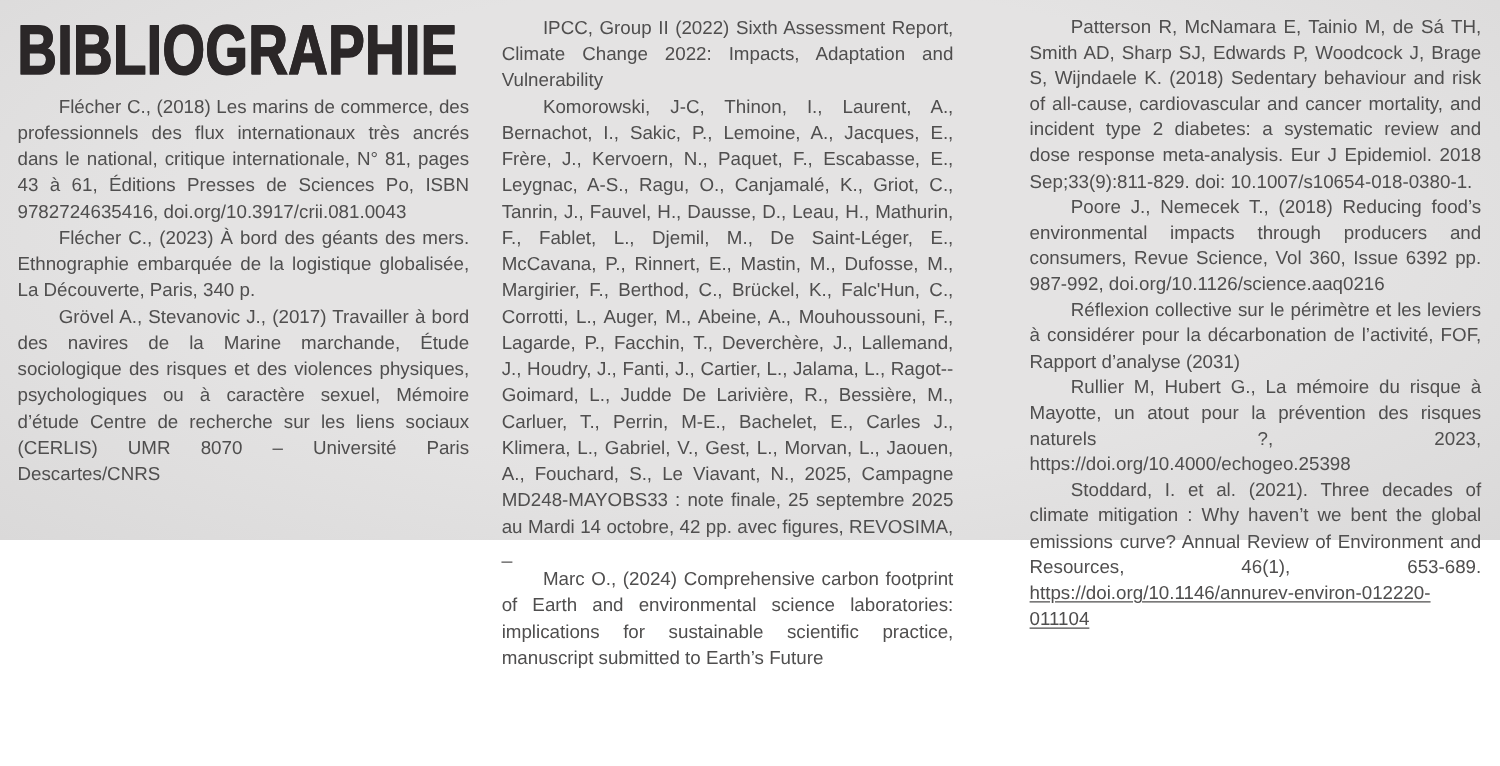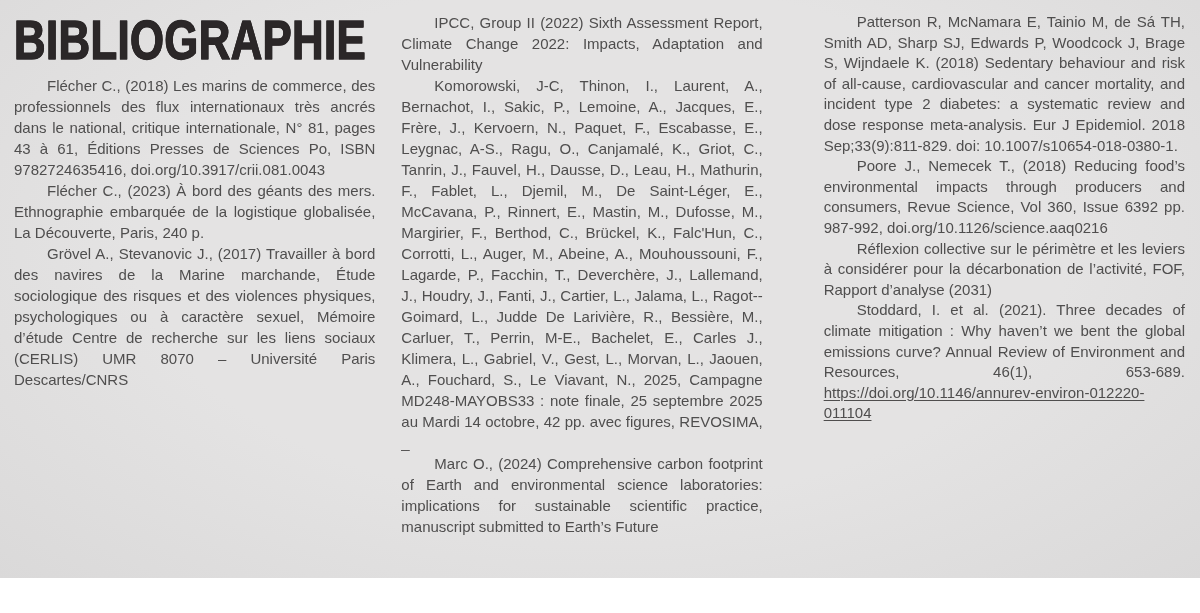--- a/index.html
+++ b/index.html
@@ -6,21 +6,21 @@
     margin: 0;
     padding: 0;
     width: 1200px;
     height: 613px;
     overflow: hidden;
     font-family: "Liberation Sans", sans-serif;
   }
   .page {
     box-sizing: border-box;
     width: 1200px;
-    height: 578px;
+    height: 432px;
     padding: 12px 15px 4px 14px;
     display: flex;
     gap: 26px;
     background: radial-gradient(ellipse at 50% 42%, #e4e3e3 55%, #dad9d9 100%);
   }
   .col {
     flex: 1 1 0;
     min-width: 0;
     color: #4f4e4e;
     font-size: 15px;
@@ -52,30 +52,31 @@
   }
 </style>
 </head>
 <body>
 
 <div class="page">
 
   <div class="col col-1">
     <h1 class="title">BIBLIOGRAPHIE</h1>
     <p class="entry">Flécher C., (2018) Les marins de commerce, des professionnels des flux internationaux très ancrés dans le national, critique internationale, N° 81, pages 43 à 61, Éditions Presses de Sciences Po, ISBN 9782724635416, doi.org/10.3917/crii.081.0043</p>
-    <p class="entry">Flécher C., (2023) À bord des géants des mers. Ethnographie embarquée de la logistique globalisée, La Découverte, Paris, 240 p.</p>
+    <p class="entry">Flécher C., (2023) À bord des géants des mers. Ethnographie embarquée de la logistique globalisée, La Découverte, Paris, 340 p.</p>
     <p class="entry">Grövel A., Stevanovic J., (2017) Travailler à bord des navires de la Marine marchande, Étude sociologique des risques et des violences physiques, psychologiques ou à caractère sexuel, Mémoire d’étude Centre de recherche sur les liens sociaux (CERLIS) UMR 8070 – Université Paris Descartes/CNRS</p>
   </div>
 
   <div class="col col-2">
     <p class="entry">IPCC, Group II (2022) Sixth Assessment Report, Climate Change 2022: Impacts, Adaptation and Vulnerability</p>
     <p class="entry">Komorowski, J-C, Thinon, I., Laurent, A., Bernachot, I., Sakic, P., Lemoine, A., Jacques, E., Frère, J., Kervoern, N., Paquet, F., Escabasse, E., Leygnac, A-S., Ragu, O., Canjamalé, K., Griot, C., Tanrin, J., Fauvel, H., Dausse, D., Leau, H., Mathurin, F., Fablet, L., Djemil, M., De Saint-Léger, E., McCavana, P., Rinnert, E., Mastin, M., Dufosse, M., Margirier, F., Berthod, C., Brückel, K., Falc'Hun, C., Corrotti, L., Auger, M., Abeine, A., Mouhoussouni, F., Lagarde, P., Facchin, T., Deverchère, J., Lallemand, J., Houdry, J., Fanti, J., Cartier, L., Jalama, L., Ragot--Goimard, L., Judde De Larivière, R., Bessière, M., Carluer, T., Perrin, M-E., Bachelet, E., Carles J., Klimera, L., Gabriel, V., Gest, L., Morvan, L., Jaouen, A., Fouchard, S., Le Viavant, N., 2025, Campagne MD248-MAYOBS33 : note finale, 25 septembre 2025 au Mardi 14 octobre, 42 pp. avec figures, REVOSIMA, _</p>
     <p class="entry">Marc O., (2024) Comprehensive carbon footprint of Earth and environmental science laboratories: implications for sustainable scientific practice, manuscript submitted to Earth’s Future</p>
   </div>
 
   <div class="col col-3">
     <p class="entry">Patterson R, McNamara E, Tainio M, de Sá TH, Smith AD, Sharp SJ, Edwards P, Woodcock J, Brage S, Wijndaele K. (2018) Sedentary behaviour and risk of all-cause, cardiovascular and cancer mortality, and incident type 2 diabetes: a systematic review and dose response meta-analysis. Eur J Epidemiol. 2018 Sep;33(9):811-829. doi: 10.1007/s10654-018-0380-1.</p>
     <p class="entry">Poore J., Nemecek T., (2018) Reducing food’s environmental impacts through producers and consumers, Revue Science, Vol 360, Issue 6392 pp. 987-992, doi.org/10.1126/science.aaq0216</p>
     <p class="entry">Réflexion collective sur le périmètre et les leviers à considérer pour la décarbonation de l’activité, FOF, Rapport d’analyse (2031)</p>
+    <p class="entry">Rullier M, Hubert G., La mémoire du risque à Mayotte, un atout pour la prévention des risques naturels ?, 2023, https://doi.org/10.4000/echogeo.25398</p>
     <p class="entry"><span>Stoddard, I. et al. (2021). Three decades of climate mitigation : Why haven’t we bent the global emissions curve? Annual Review of Environment and Resources, 46(1), 653-689. </span><span class="doi-link">https://doi.org/10.1146/annurev-environ-012220-011104</span></p>
   </div>
 
 </div>
 
 </body></html>

